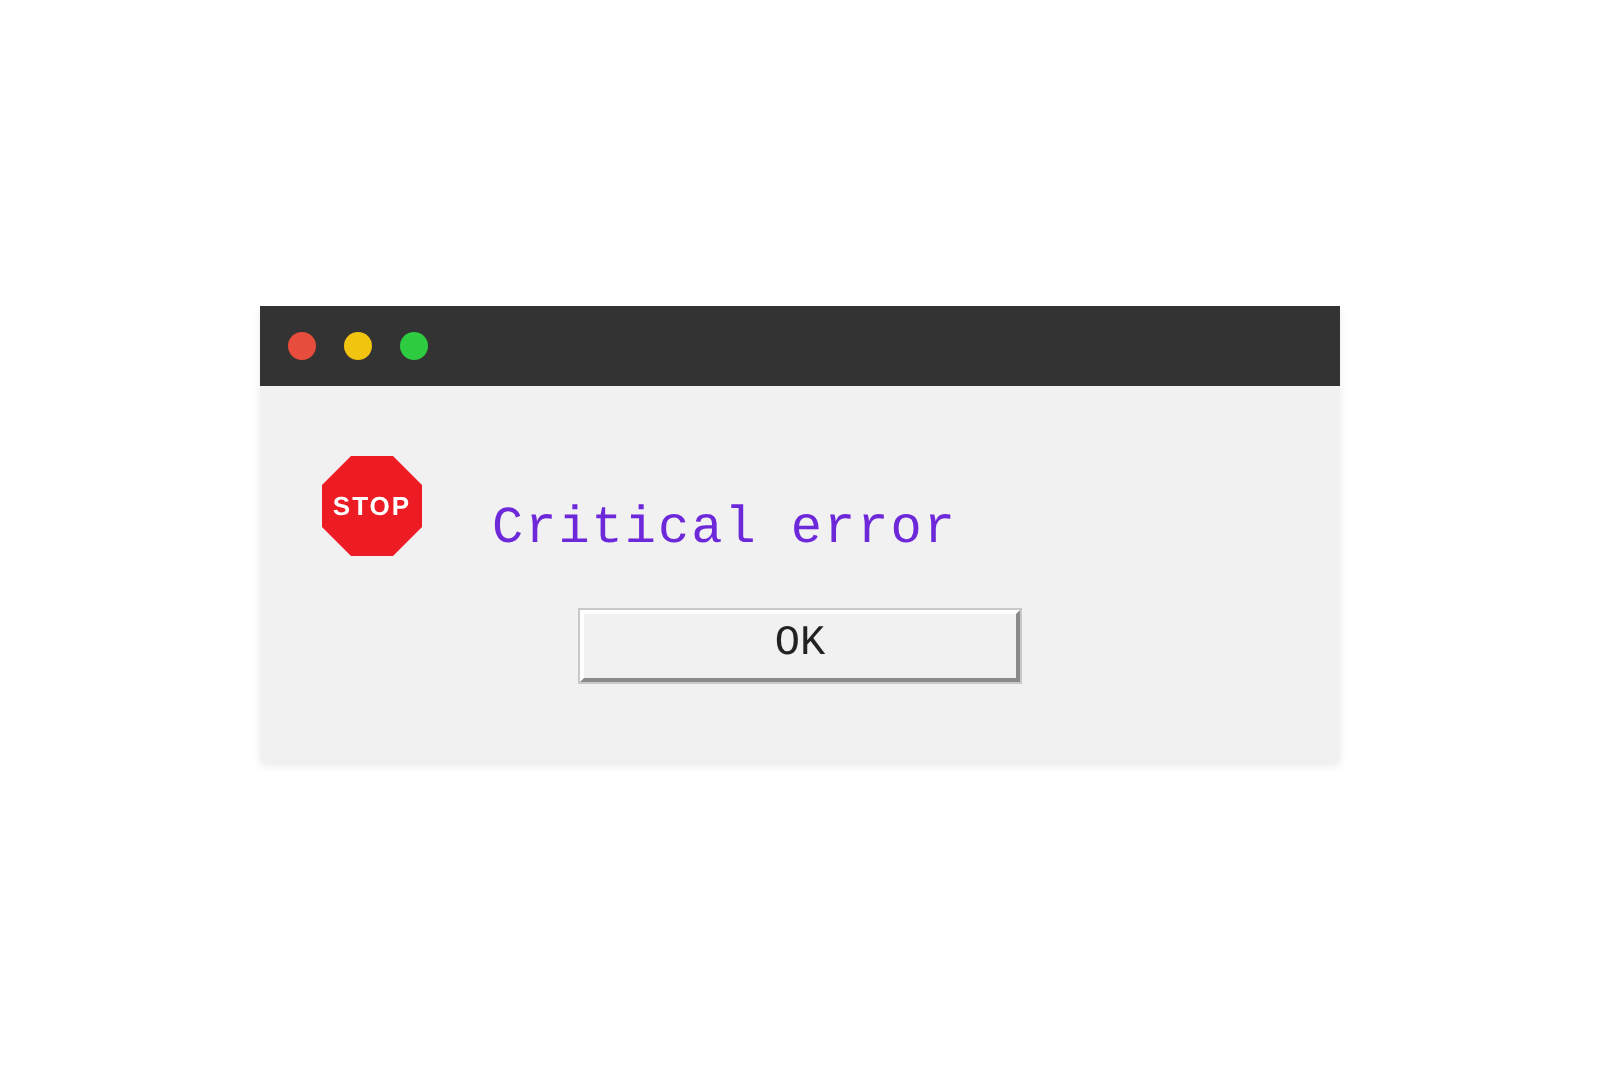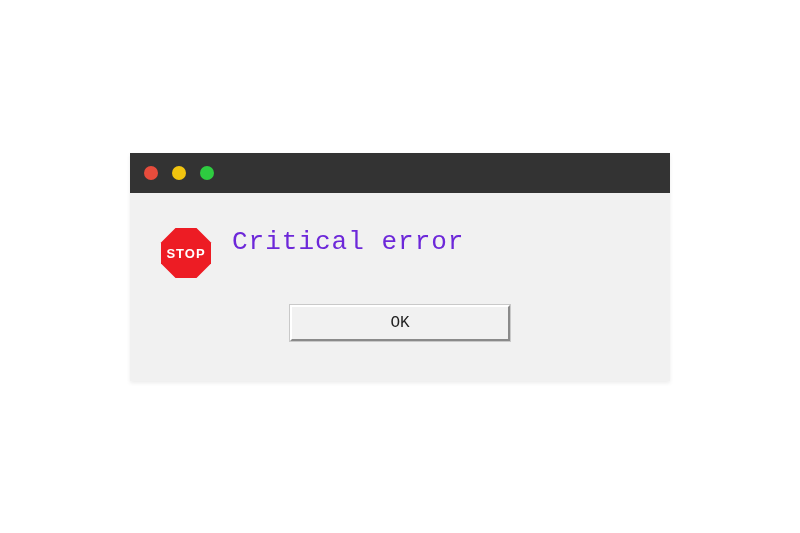--- a/index.html
+++ b/index.html
@@ -31,22 +31,22 @@
     }
     .traffic-light.red { background: #e74c3c; }
     .traffic-light.yellow { background: #f1c40f; }
     .traffic-light.green { background: #2ecc40; }
     .body {
       background: #f1f1f1;
       padding: 34px 30px 40px 30px;
     }
     .message-row {
       display: flex;
-      align-items: flex-start;
-      gap: 20px;
+      align-items: flex-end;
+      gap: 34px;
     }
     .stop-icon {
       flex: 0 0 auto;
       width: 52px;
       height: 52px;
       position: relative;
     }
     .stop-icon svg { display: block; }
     .stop-label {
       position: absolute;
@@ -72,21 +72,21 @@
     }
     .ok-button {
       min-width: 220px;
       height: 36px;
       background: #f1f1f1;
       border-top: 2px solid #ffffff;
       border-left: 2px solid #ffffff;
       border-right: 2px solid #8a8a8a;
       border-bottom: 2px solid #8a8a8a;
       font-family: "Courier New", monospace;
-      font-size: 16px;
+      font-size: 21px;
       color: #222;
       cursor: pointer;
       outline: 1px solid #c9c9c9;
     }
   </style>
 </head>
 <body>
 
 <div class="dialog">
   <div class="titlebar">

